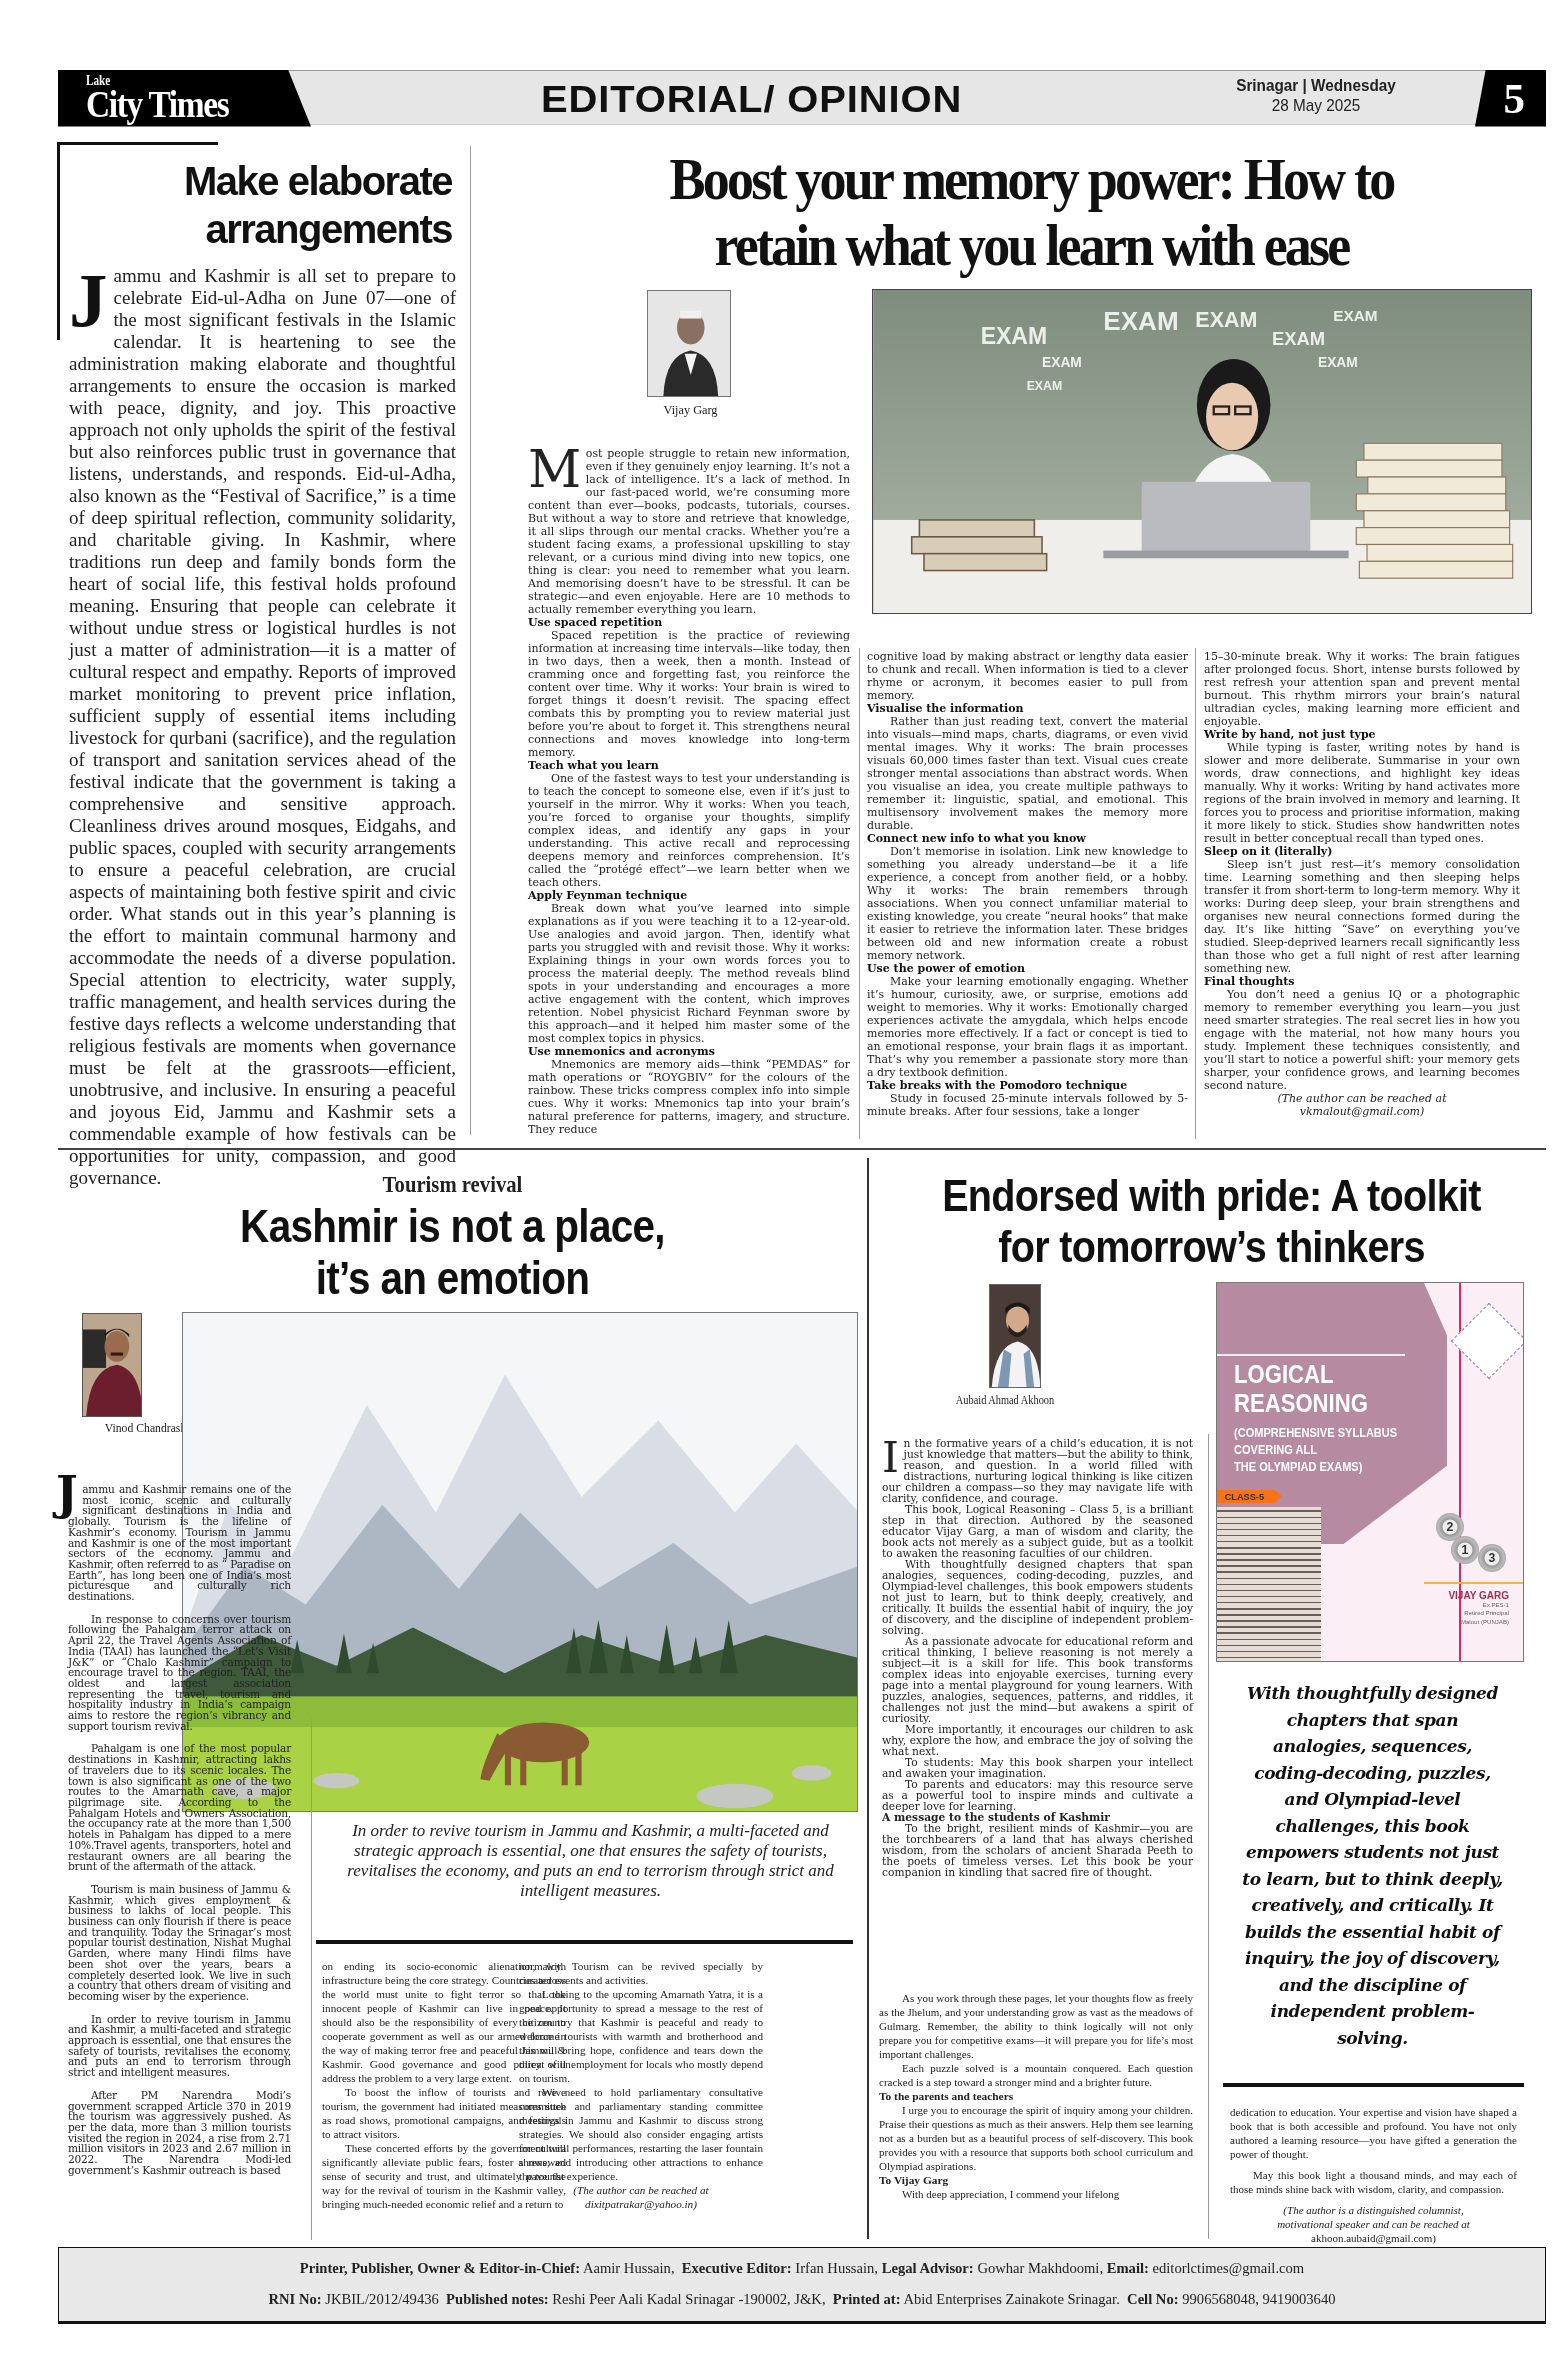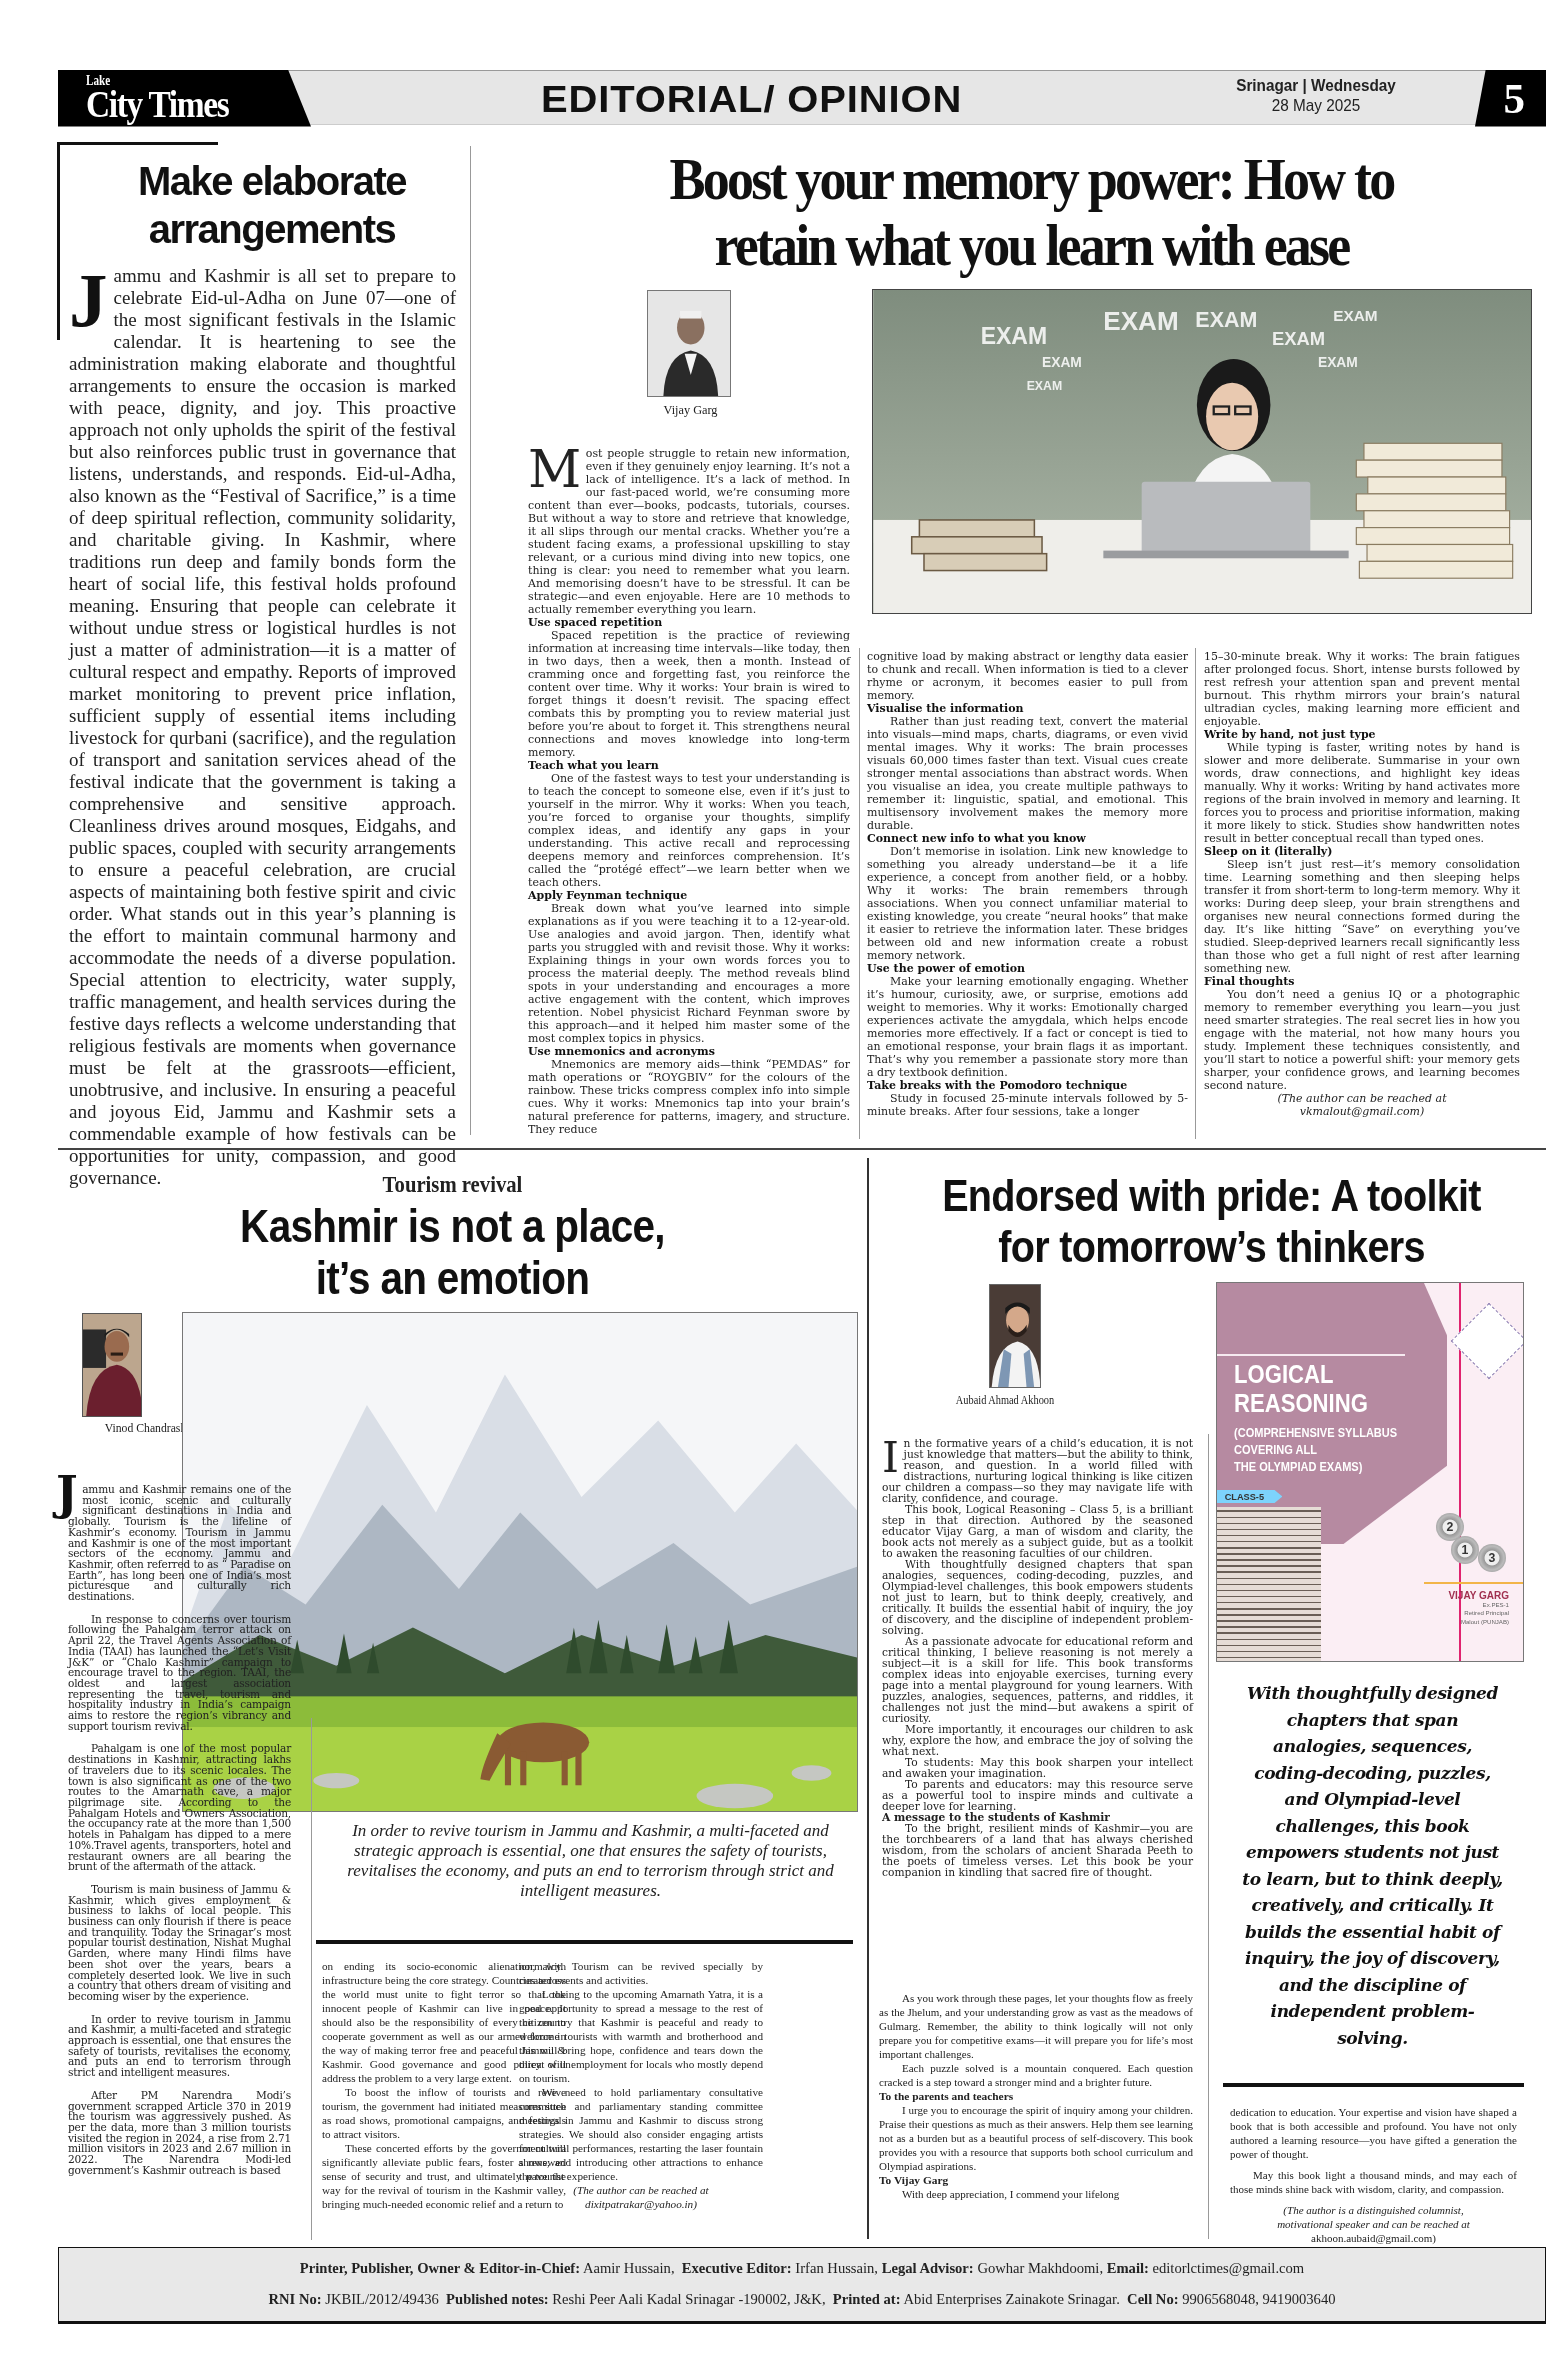--- a/index.html
+++ b/index.html
@@ -12,21 +12,21 @@
   .logo{position:absolute;left:0;top:-1.5px;width:253px;height:57px;background:#000;clip-path:polygon(0 0,230px 0,253px 100%,0 100%);color:#fff}
   .logo .lake{position:absolute;left:28px;top:3.1px;font-family:"Liberation Serif",serif;font-size:14px;font-weight:bold;transform:scaleX(.8);transform-origin:left}
   .logo .ct{position:absolute;left:28px;top:12.3px;font-family:"Liberation Serif",serif;font-size:38px;font-weight:bold;letter-spacing:-1.5px;transform:scaleX(.88);transform-origin:left;line-height:44px}
   .section-title{position:absolute;left:483px;top:7.7px;font-family:"Liberation Sans",sans-serif;font-weight:900;font-size:37px;letter-spacing:0.8px;transform:scaleX(1.08);transform-origin:left;color:#111}
   .dateline{position:absolute;left:1143px;top:4.6px;width:230px;text-align:center;font-family:"Liberation Sans",sans-serif;font-weight:bold;font-size:17px;line-height:20px;transform:scaleX(.9)}
   .dateline .d2{font-weight:normal}
   .pageno{position:absolute;right:0;top:-1.5px;width:71px;height:57px;background:#000;clip-path:polygon(10.7px 0,100% 0,100% 100%,0 100%);color:#fff;font-family:"Liberation Serif",serif;font-weight:bold;font-size:43px;text-align:center;line-height:57px;padding-left:7.7px}
 
   
   .ed-bracket{position:absolute;left:57px;top:142px;width:161px;height:198px;border-left:3.8px solid #111;border-top:3.8px solid #111}
-  .ed-title{position:absolute;left:92px;top:157px;width:360px;text-align:center;font-family:"Liberation Sans",sans-serif;font-weight:900;font-size:40px;line-height:48px;letter-spacing:-1.5px;color:#111}
+  .ed-title{position:absolute;left:92px;top:157px;width:360px;text-align:right;font-family:"Liberation Sans",sans-serif;font-weight:900;font-size:40px;line-height:48px;letter-spacing:-1.5px;color:#111}
   .ed-body{position:absolute;left:69px;top:265px;width:387px;font-family:"Liberation Serif",serif;font-size:19px;line-height:22px;color:#222}
   .dropcap{float:left;font-family:"DejaVu Serif",serif;font-size:74px;line-height:61px;margin:3.1px 6.1px 0 0;font-weight:bold;color:#111}
   .vrule{position:absolute;background:#999;width:0.8px}
 
   
   .mem-title{position:absolute;left:552px;top:146px;width:959px;text-align:center;font-family:"Liberation Serif",serif;font-weight:bold;font-size:60px;line-height:66px;letter-spacing:-3.1px;transform:scaleX(.9);transform-origin:center;color:#111}
   .mem-author-photo{position:absolute;left:647px;top:290px;width:84px;height:107px;background:linear-gradient(180deg,#c8c8c8,#efefef 35%,#d9d9d9);border:0.8px solid #777;overflow:hidden}
   .mem-author-caption{position:absolute;left:614px;top:403px;width:153px;text-align:center;font-family:"Liberation Serif",serif;font-size:12.3px}
   .mem-photo{position:absolute;left:872px;top:289px;width:660px;height:325px;border:0.8px solid #444;overflow:hidden;background:linear-gradient(160deg,#b7c0b4 0%,#8e9c8e 45%,#d9d9d3 100%)}
   .mem-col{position:absolute;font-size:11px;line-height:13px;color:#222;font-family:"DejaVu Serif",serif}
@@ -66,21 +66,21 @@
   .end-col1b{position:absolute;left:879px;top:1991px;width:314px;font-size:11px;line-height:14px;font-family:"Liberation Serif",serif;color:#222}
   .end-col1b p{margin:0}
   .end-col1b .ind{text-indent:23px}
   .end-col1b h4{font-size:11.4px;font-weight:bold}
 
   .book{position:absolute;left:1216px;top:1282px;width:308px;height:380px;border:0.8px solid #777;overflow:hidden;background:#fbeef4}
   .book .hex{position:absolute;left:0;top:0;width:230px;height:261px;background:#b68aa1;clip-path:polygon(0 0,90% 0,100% 20%,100% 70%,55% 100%,0 100%)}
   .book .pinkline{position:absolute;left:242px;top:0;width:2.3px;height:380px;background:#e0236f}
   .book .bt{position:absolute;left:17px;top:77px;color:#fff;font-family:"Liberation Sans",sans-serif;font-weight:bold;font-size:26px;line-height:29px;transform:scaleX(.85);transform-origin:left}
   .book .bs{position:absolute;left:17px;top:142px;color:#fff;font-family:"Liberation Sans",sans-serif;font-weight:bold;font-size:12px;line-height:17px;transform:scaleX(.92);transform-origin:left}
-  .book .cls{position:absolute;left:0;top:207px;padding:1.5px 18.4px 1.5px 7.7px;background:#7dd3fc;color:#333;font-family:"Liberation Sans",sans-serif;font-weight:bold;font-size:9.2px;clip-path:polygon(0 0,88% 0,100% 50%,88% 100%,0 100%)}
+  .book .cls{position:absolute;left:0;top:207px;padding:1.5px 18.4px 1.5px 7.7px;background:#f97316;color:#333;font-family:"Liberation Sans",sans-serif;font-weight:bold;font-size:9.2px;clip-path:polygon(0 0,88% 0,100% 50%,88% 100%,0 100%)}
   .book .bricks{position:absolute;left:0;top:224px;width:104px;height:156px;background:repeating-linear-gradient(0deg,#e6dcd6 0 4.6px,#6a5e56 4.6px 6.1px),#ddd}
   .book .author{position:absolute;left:192px;top:307px;width:100px;text-align:right;font-family:"Liberation Sans",sans-serif}
   .book .author .n{color:#a0304f;font-weight:bold;font-size:10px}
   .book .author .r{color:#666;font-size:6.1px;line-height:8.4px}
   .book .medal{position:absolute;width:28px;height:28px;border-radius:50%;background:radial-gradient(circle,#eee 35%,#999 40%,#bbb 60%,#777 100%);text-align:center;line-height:28px;font-family:"Liberation Sans",sans-serif;font-weight:bold;font-size:12.3px;color:#333}
   .book .orange{position:absolute;left:207px;top:299px;width:100px;height:1.5px;background:#f2b548}
 
   .end-quote{position:absolute;left:1242px;top:1680px;width:261px;text-align:center;font-family:"DejaVu Serif",serif;font-style:italic;font-weight:bold;font-size:17px;line-height:26.5px;letter-spacing:-0.4px;color:#111}
   .end-quote-rule{position:absolute;left:1223px;top:2083px;width:301px;height:3.8px;background:#111}
   .end-col2{position:absolute;left:1223px;top:2098px;width:301px;font-size:11px;line-height:14px;font-family:"Liberation Serif",serif;color:#222}

